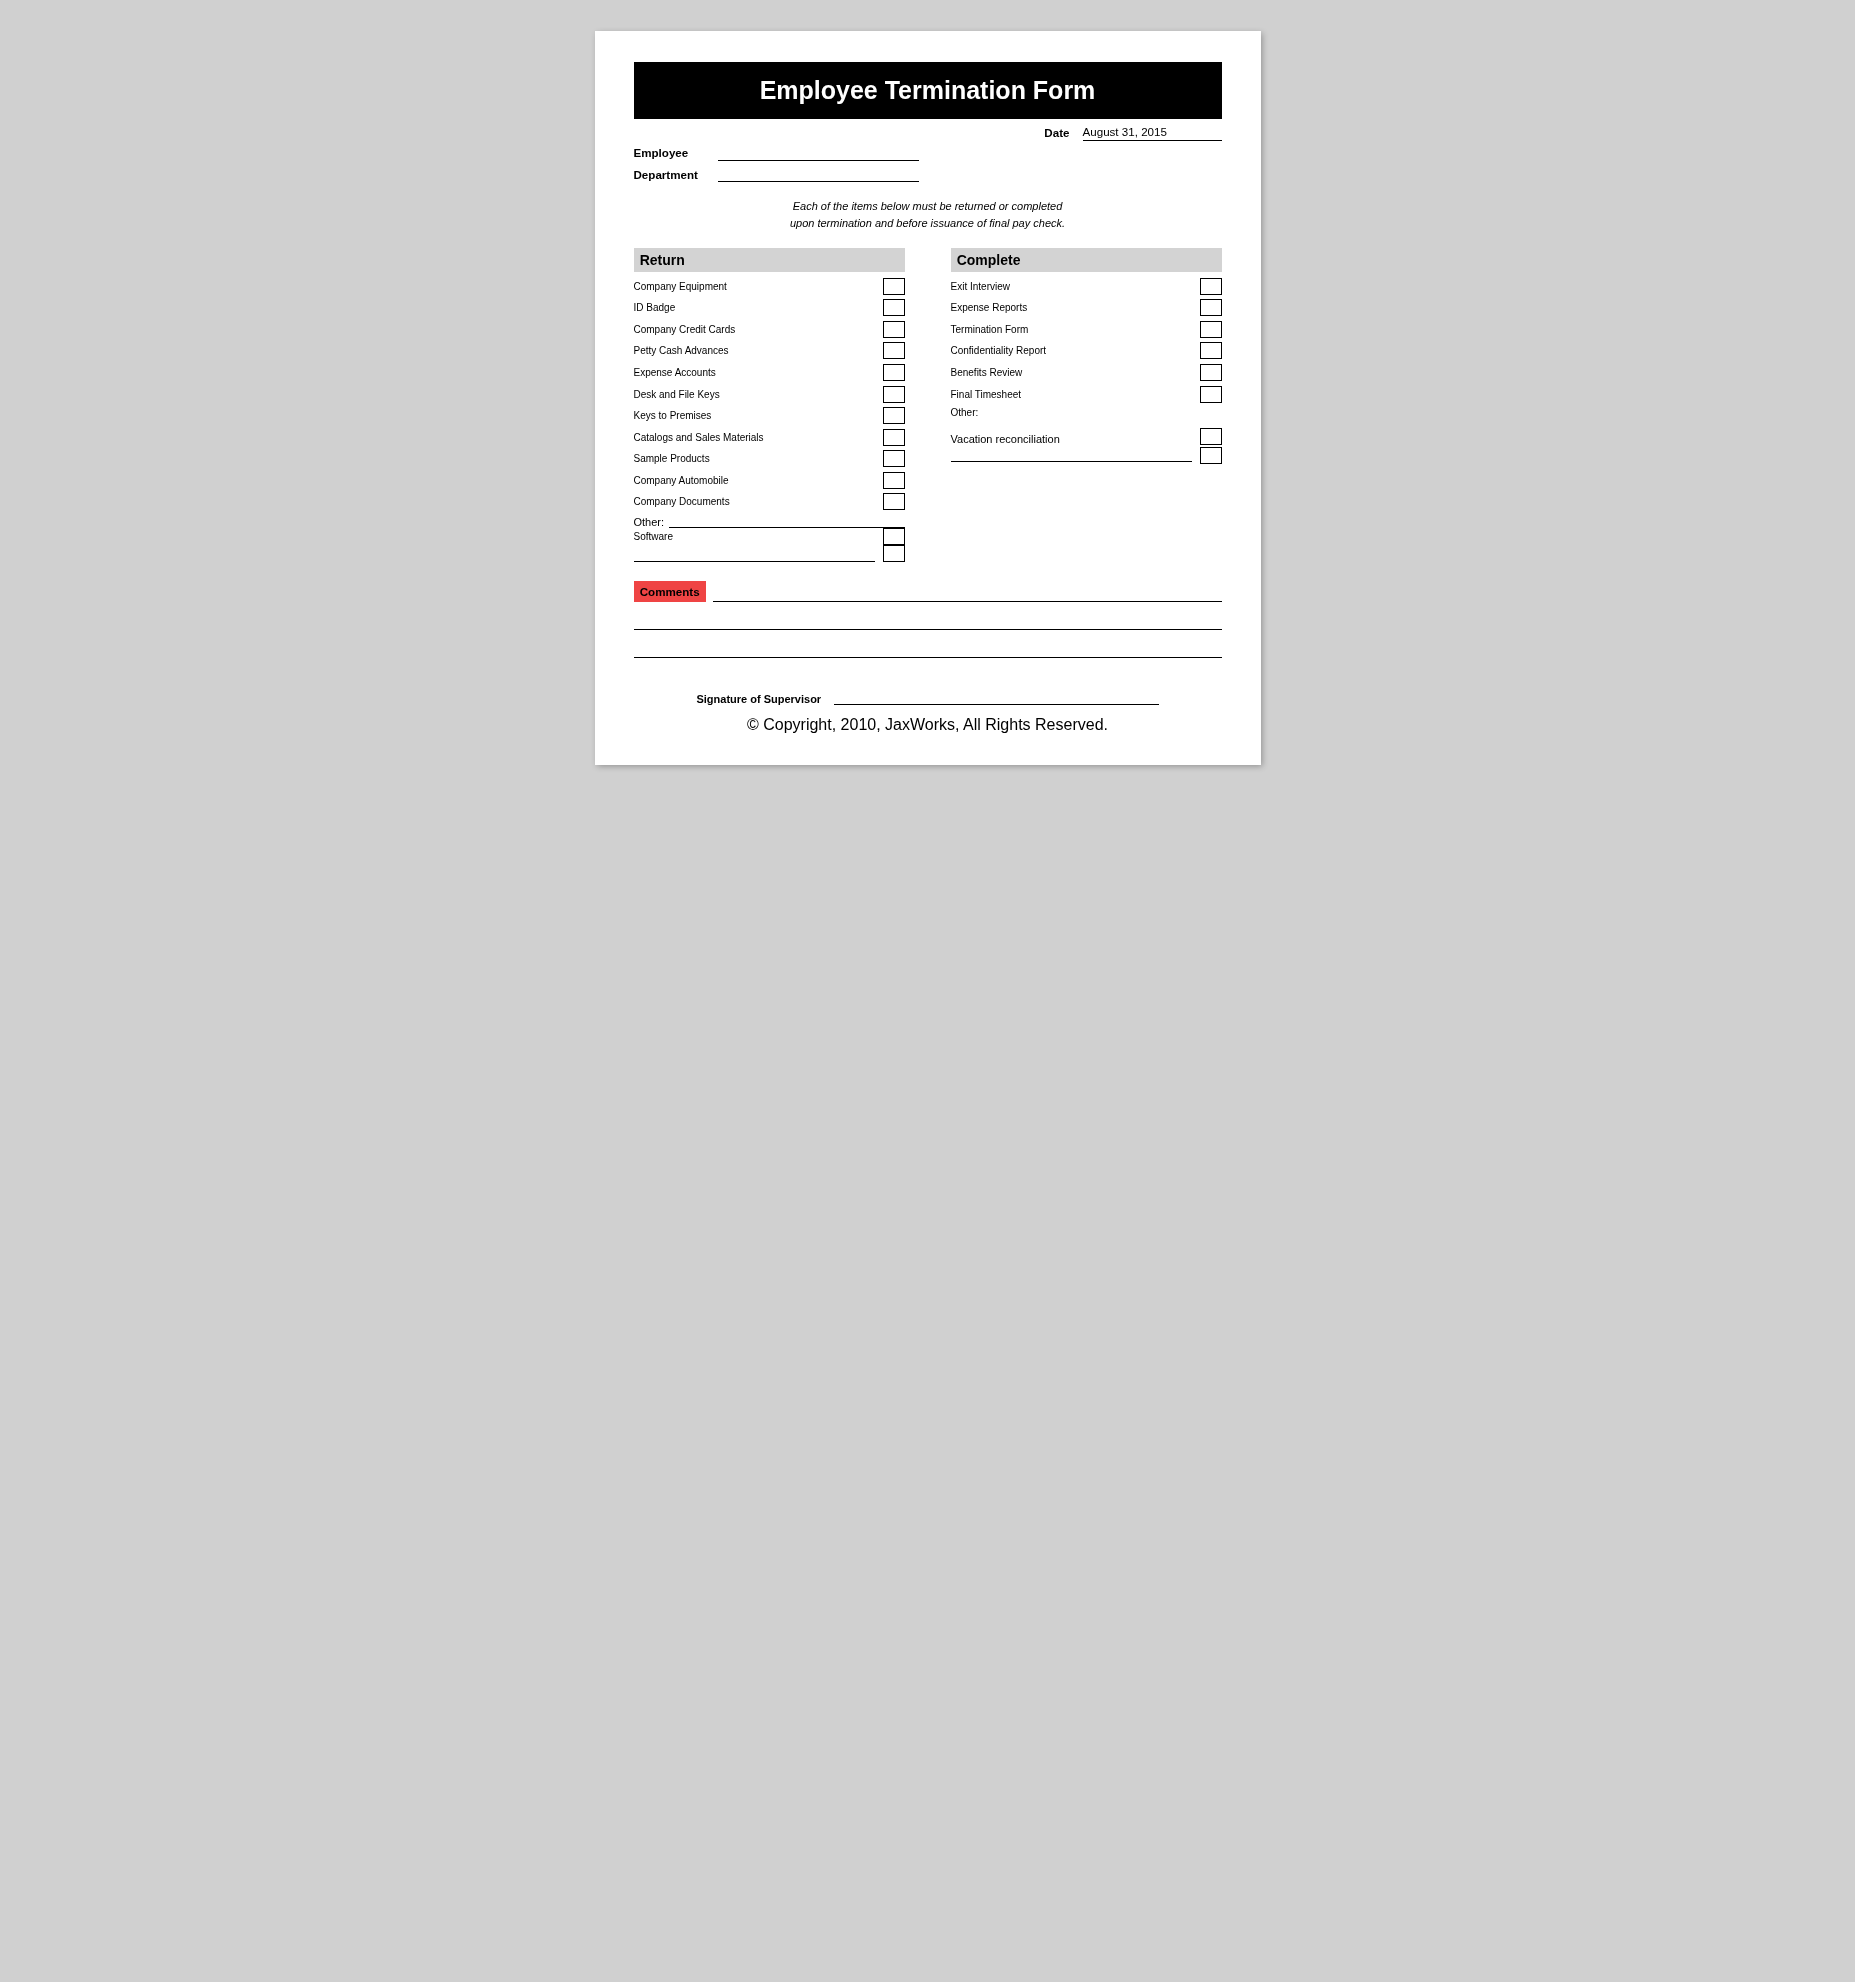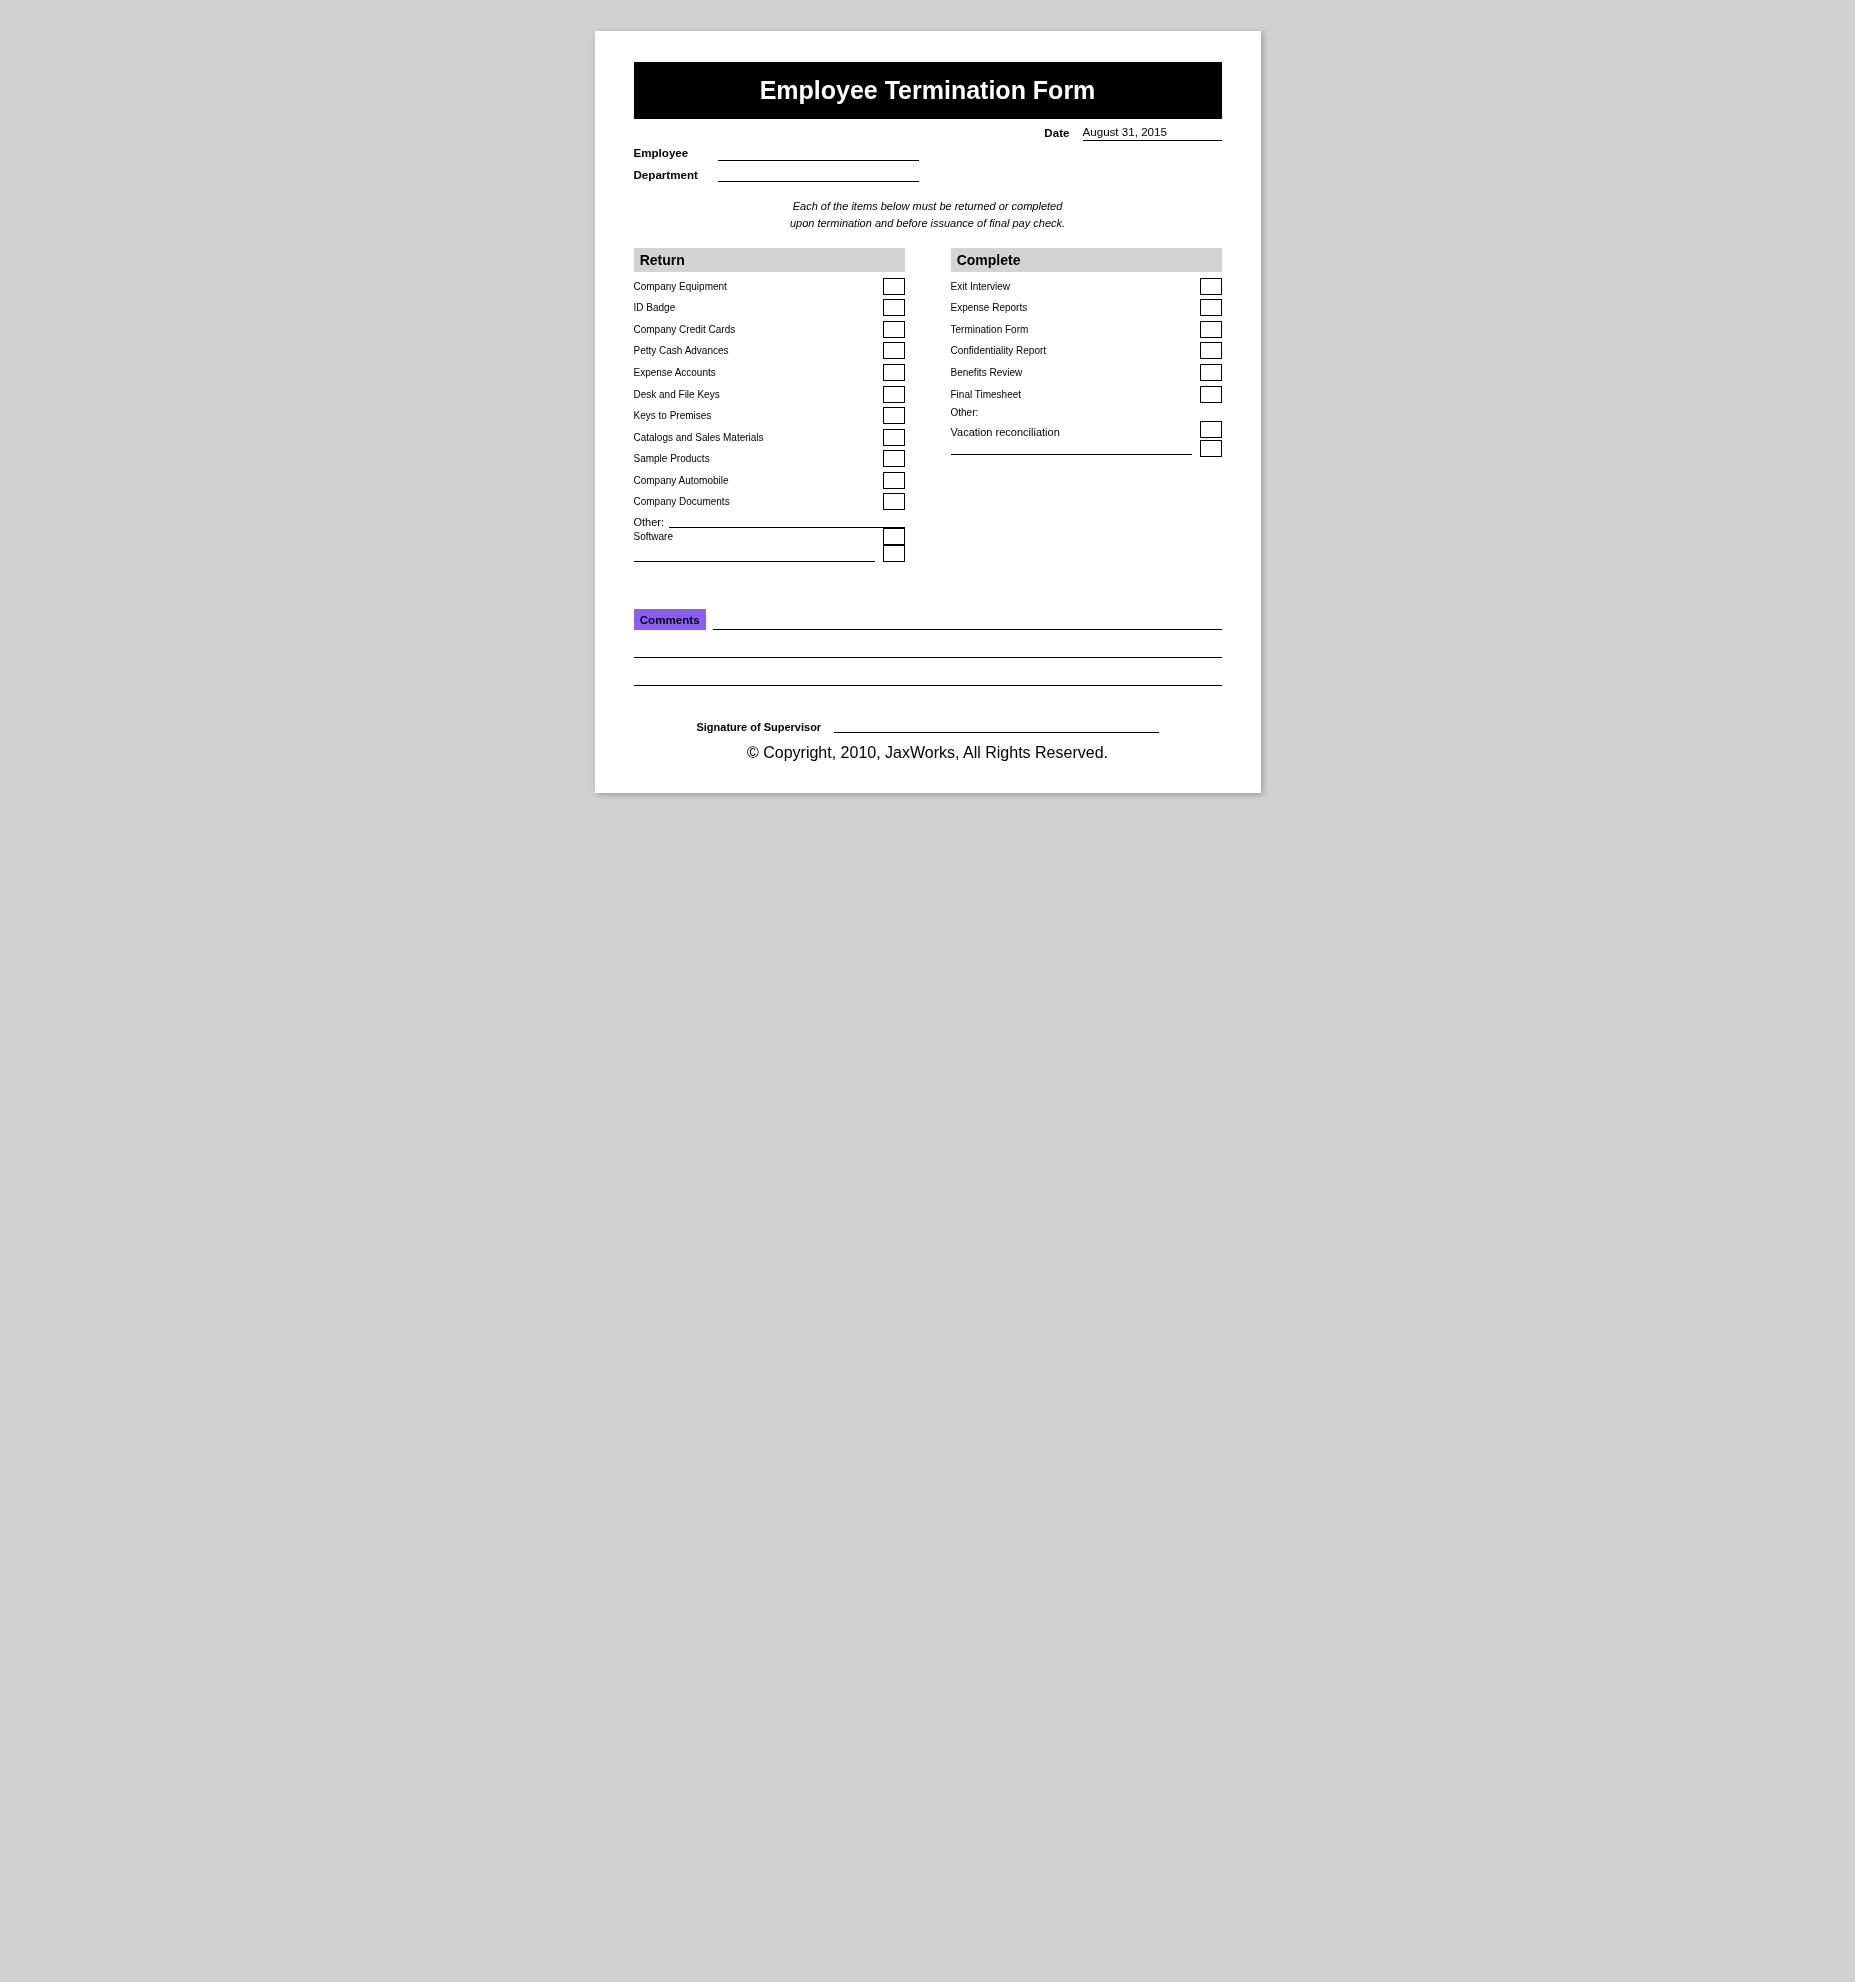--- a/index.html
+++ b/index.html
@@ -166,21 +166,21 @@
       width: 22px;
       height: 17px;
       border: 1.2px solid #000;
       flex-shrink: 0;
       margin-left: 7.7px;
     }
 
     .vacation-row {
       display: flex;
       align-items: flex-end;
-      margin-top: 1px;
+      margin-top: 8px;
     }
 
     .vacation-label {
       font-size: 11px;
       flex: 1;
     }
 
     .vacation-checkbox {
       width: 22px;
       height: 17px;
@@ -237,26 +237,25 @@
       margin-bottom: 12.4px;
     }
 
     .comments-header-row {
       display: flex;
       align-items: flex-end;
       margin-bottom: 0;
     }
 
     .comments-label {
-      background: #8b5cf6;
+      background: #ef4444;
       font-weight: bold;
       font-size: 11.6px;
       padding: 3.9px 6.2px;
       margin-right: 7.7px;
-      margin-top: 28px;
     }
 
     .comments-line {
       flex: 1;
       border-bottom: 1.5px solid #000;
       height: 14px;
     }
 
     .comments-line2 {
       width: 100%;

